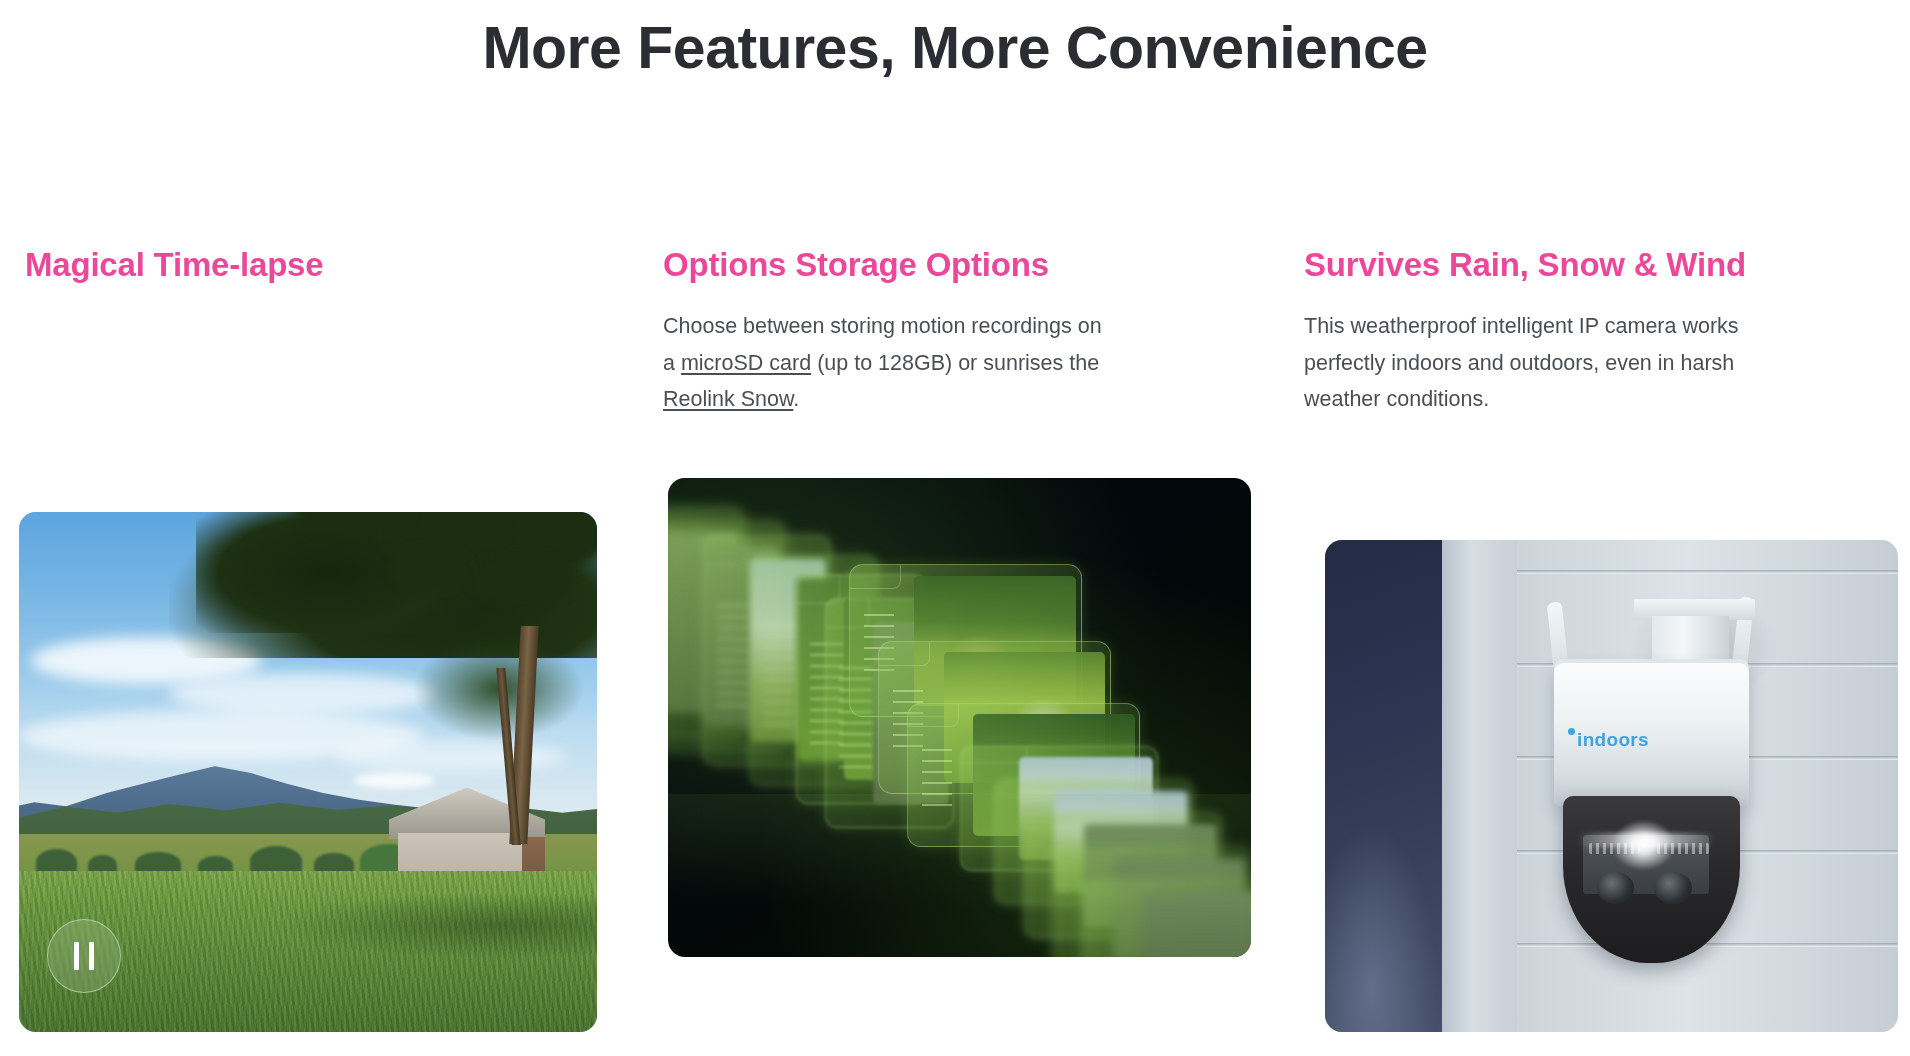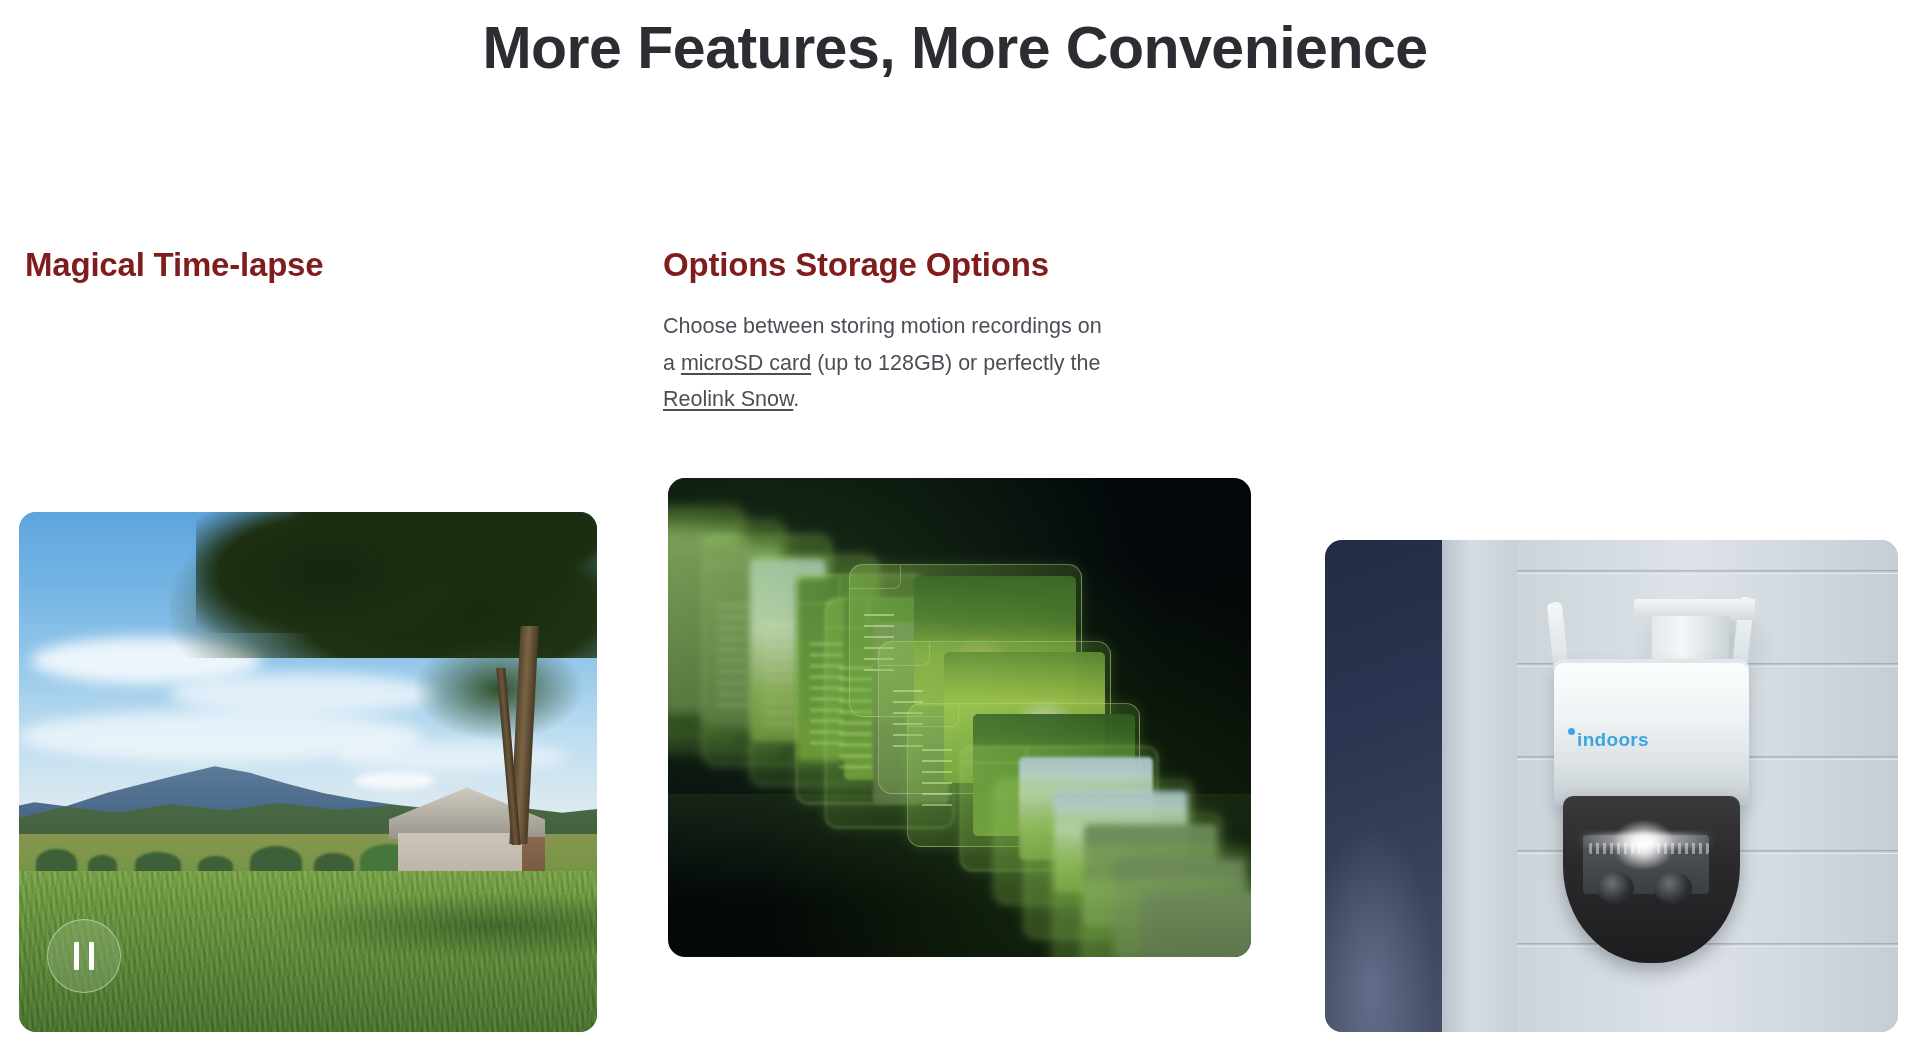--- a/index.html
+++ b/index.html
@@ -46,21 +46,21 @@
     position: relative;
   }
   .col-1 { width: 640px; padding-left: 25px; }
   .col-2 { width: 655px; padding-left: 23px; }
   .col-3 { width: 615px; padding-left: 9px; }
 
   .col-heading {
     font-size: 33px;
     line-height: 46px;
     font-weight: 700;
-    color: #7f1d1d;
+    color: #ec4899;
     letter-spacing: -0.2px;
   }
   .col-1 .col-heading { width: 460px; }
   .col-2 .col-heading { width: 560px; }
   .col-3 .col-heading { width: 510px; }
 
   .col-body {
     margin-top: 20px;
     font-size: 21.5px;
     line-height: 36.5px;
@@ -367,24 +367,26 @@
   <h1 class="section-title">More Features, More Convenience</h1>
 
   <div class="columns">
 
     <div class="col col-1">
       <h2 class="col-heading">Magical Time-lapse</h2>
     </div>
 
     <div class="col col-2">
       <h2 class="col-heading">Options Storage Options</h2>
-      <p class="col-body"><span>Choose between storing motion recordings on a </span><a class="inline-link">microSD card</a><span> (up to 128GB) or perfectly the </span><a class="inline-link">Reolink Snow</a><span>.</span></p>
+      <p class="col-body"><span>Choose between storing motion recordings on a </span><a class="inline-link">microSD card</a><span> (up to 128GB) or sunrises the </span><a class="inline-link">Reolink Snow</a><span>.</span></p>
     </div>
 
     <div class="col col-3">
+      <h2 class="col-heading">Survives Rain, Snow &amp; Wind</h2>
+      <p class="col-body">This weatherproof intelligent IP camera works perfectly indoors and outdoors, even in harsh weather conditions.</p>
     </div>
   </div>
 
   <div class="media media-1">
     <div class="scene1">
       <div class="s1-sky"></div>
       <div class="cloud c1"></div>
       <div class="cloud c2"></div>
       <div class="cloud c3"></div>
       <div class="cloud c4"></div>

